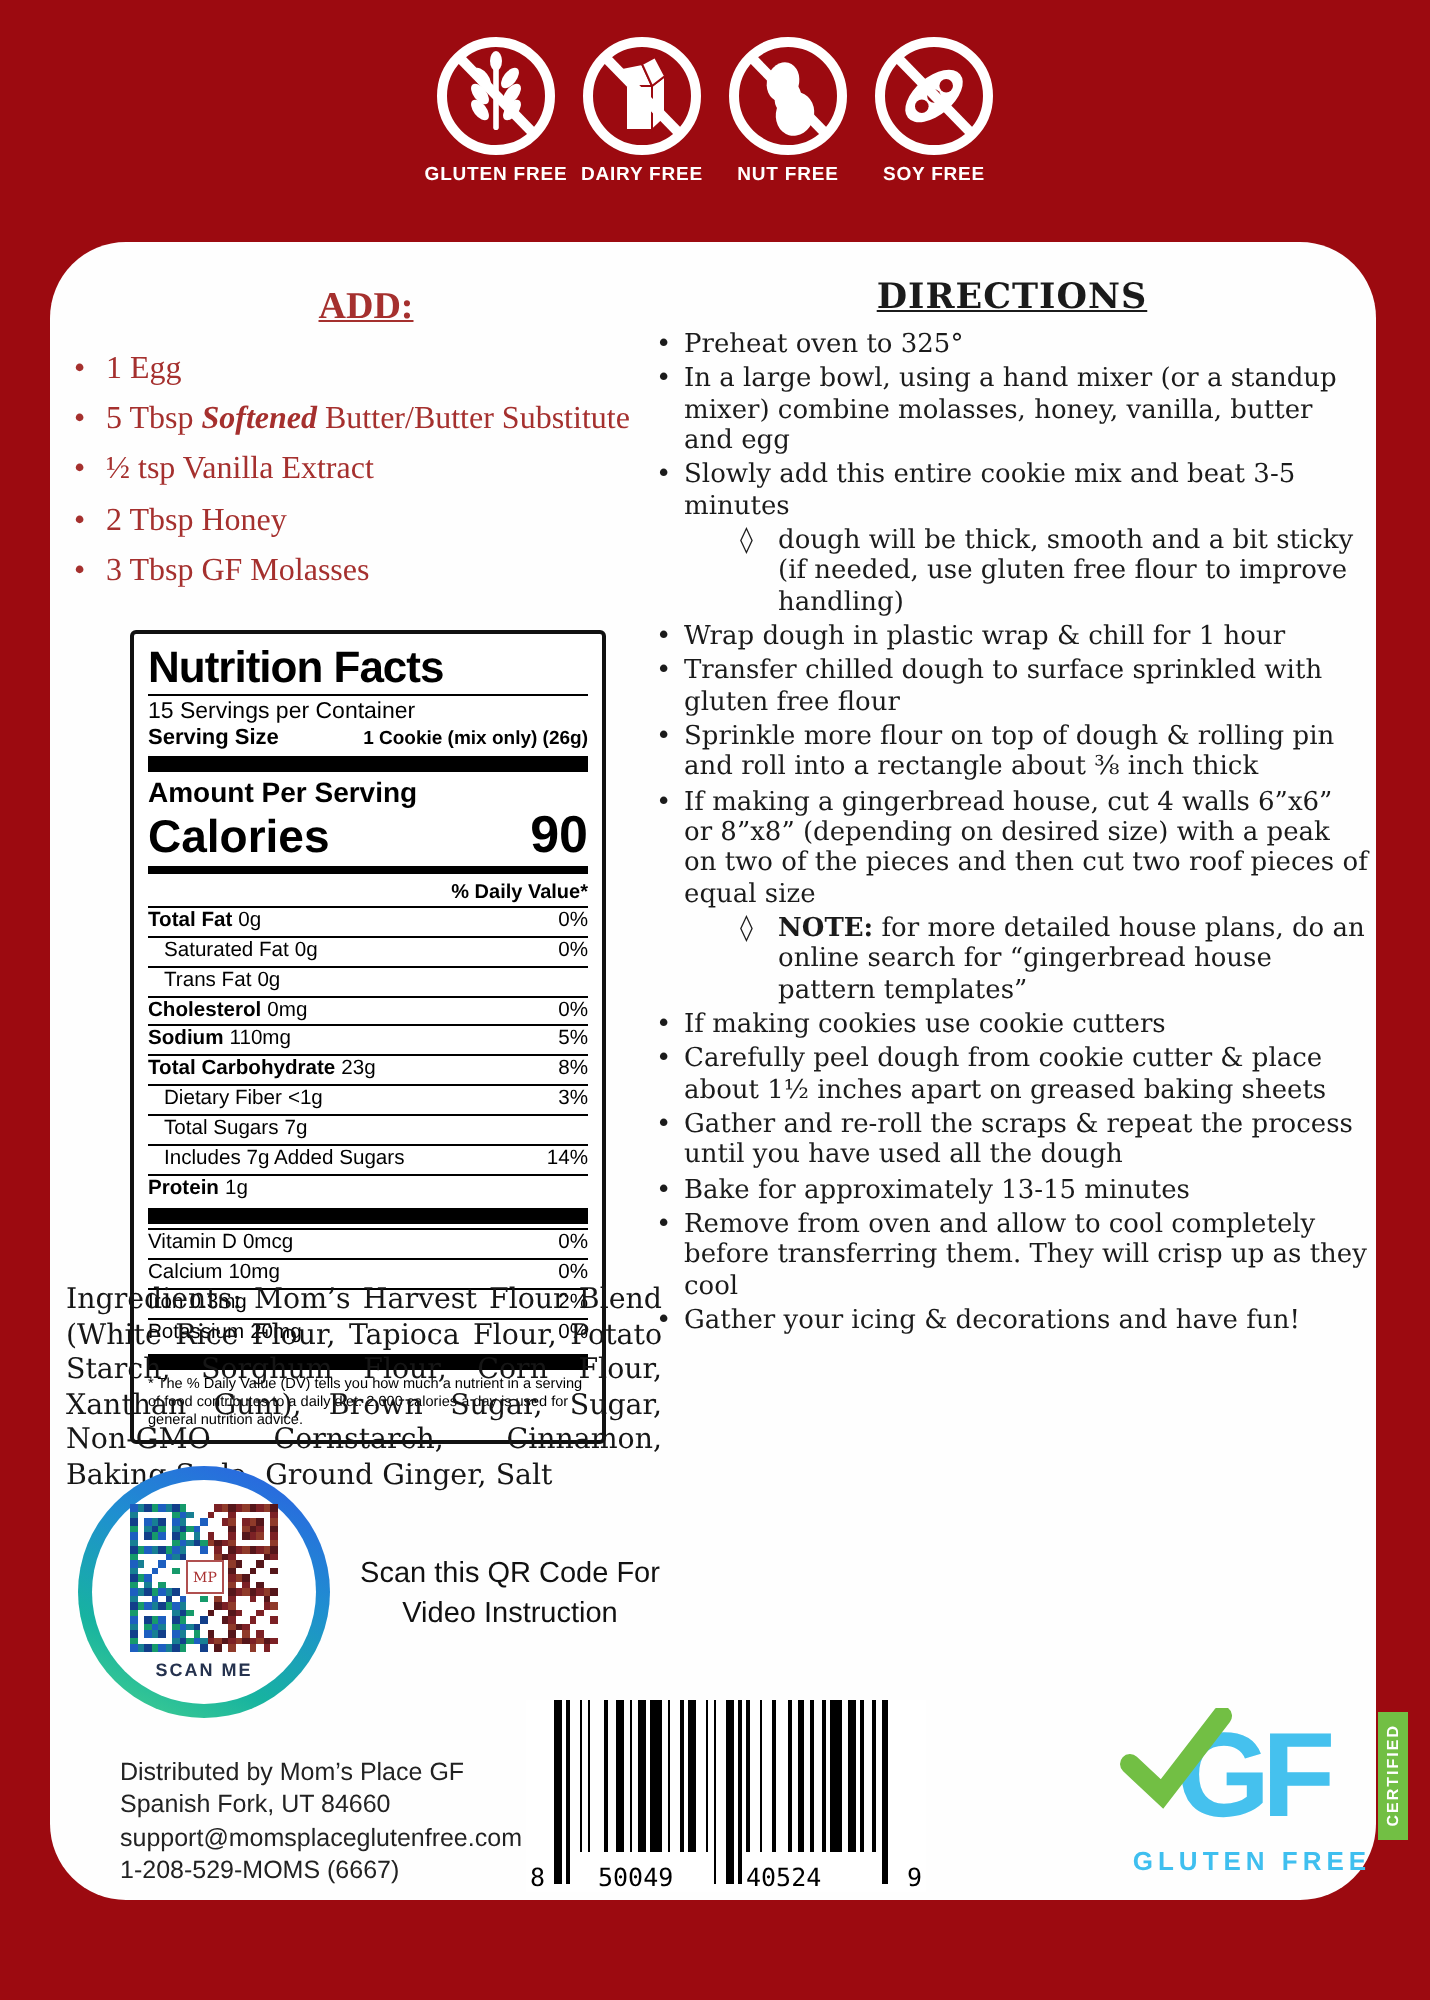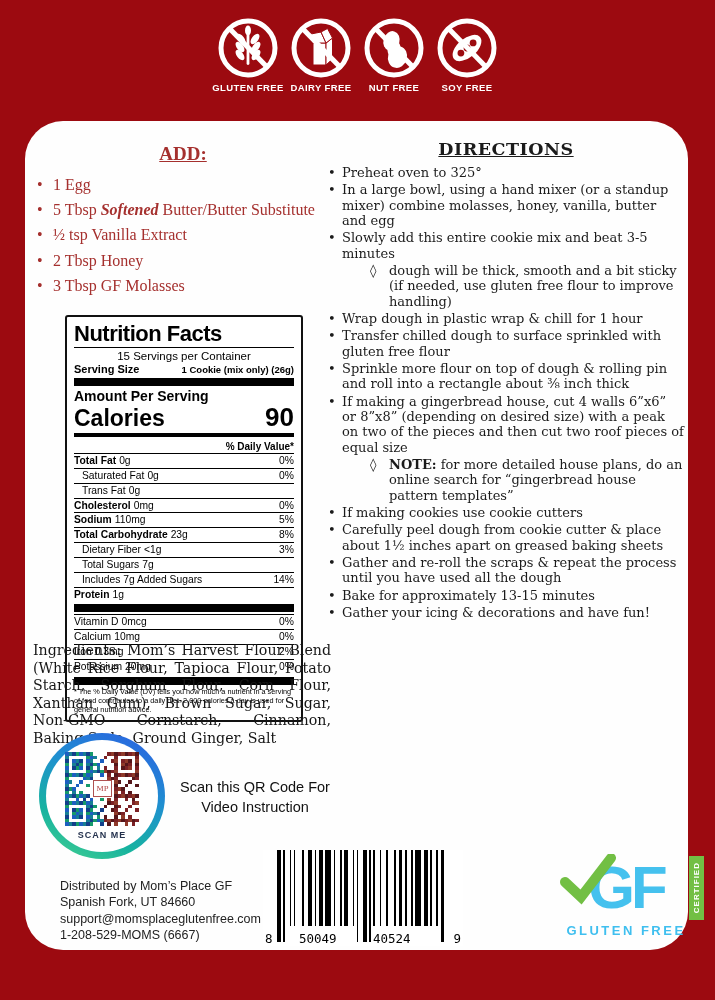--- a/index.html
+++ b/index.html
@@ -22,21 +22,21 @@
   .add-list{list-style:none;margin:0;padding:0;font-size:16px;}
   .add-item{display:flex;margin:6px 0;line-height:1.2;}
   .add-marker{flex:none;width:16px;}
   .add-marker::before{content:"•";font-size:16px;}
   .bi{font-weight:bold;font-style:italic;text-align:center;}
 
   
   .nutrition{position:absolute;left:40px;top:194px;width:238px;background:#fff;border:2px solid #111;
              border-radius:3px;padding:5px 7px 6px;color:#000;box-sizing:border-box;}
   .nf-title{font-size:22px;font-weight:800;letter-spacing:-.5px;line-height:1.05;border-bottom:1px solid #000;padding-bottom:2px;}
-  .nf-serv{font-size:11.5px;margin-top:2px;text-align:center;}
+  .nf-serv{font-size:11.5px;margin-top:2px;}
   .nf-ss{display:flex;justify-content:space-between;align-items:baseline;font-weight:bold;margin-top:1px;}
   .nf-ss-label{font-size:11px;}
   .nf-ss-value{font-size:9.5px;}
   .nf-bar{height:8px;background:#000;margin:3px 0 2px;}
   .nf-bar.mid{height:4px;}
   .nf-aps{font-size:14px;font-weight:bold;}
   .nf-cal{display:flex;justify-content:space-between;align-items:flex-end;line-height:1;}
   .nf-cal-label{font-size:23px;font-weight:800;}
   .nf-cal-value{font-size:26px;font-weight:800;}
   .nf-dvh{text-align:right;font-size:10px;font-weight:bold;padding:2px 0 1px;}
@@ -880,20 +880,24 @@
           <div class="dir-item bullet">
             <span class="dir-marker"></span>
             <span class="dir-text"><span class="dir-bold"></span><span>Gather and re-roll the scraps &amp; repeat the process until you have used all the dough</span></span>
           </div>
 
           <div class="dir-item bullet">
             <span class="dir-marker"></span>
             <span class="dir-text"><span class="dir-bold"></span><span>Bake for approximately 13-15 minutes</span></span>
           </div>
 
+          <div class="dir-item bullet">
+            <span class="dir-marker"></span>
+            <span class="dir-text"><span class="dir-bold"></span><span>Remove from oven and allow to cool completely before transferring them.  They will crisp up as they cool</span></span>
+          </div>
 
           <div class="dir-item bullet">
             <span class="dir-marker"></span>
             <span class="dir-text"><span class="dir-bold"></span><span>Gather your icing &amp; decorations and have fun!</span></span>
           </div>
         </div>
     </div>
 
   </div>
 </div>

